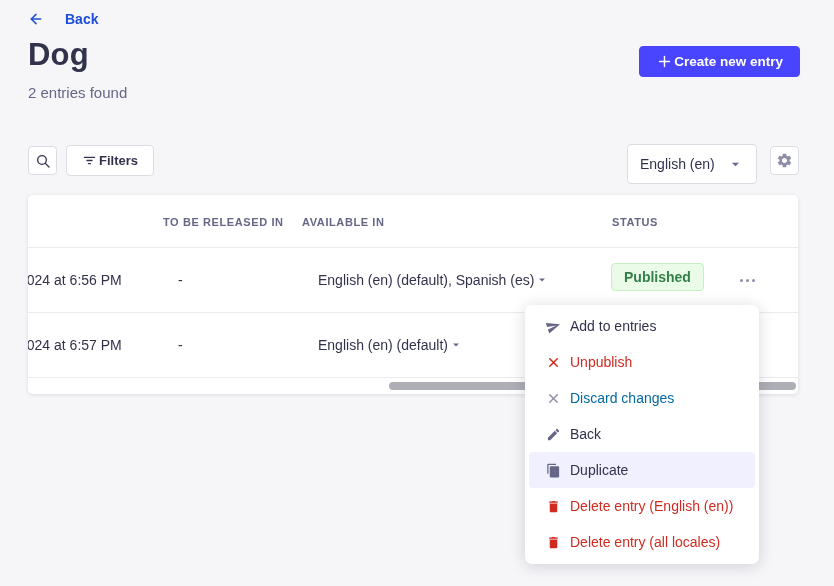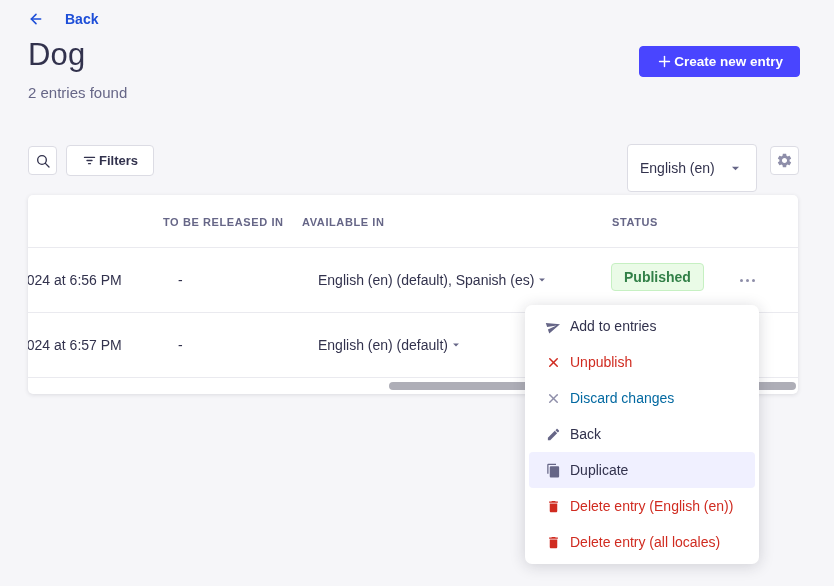--- a/index.html
+++ b/index.html
@@ -14,21 +14,21 @@
 
   
   .back-link {
     position:absolute; left:28px; top:11px;
     display:flex; align-items:center; gap:21px;
     color:#1d4ed8; font-size:14px; font-weight:600;
     text-decoration:none; cursor:pointer;
   }
   .page-title {
     position:absolute; left:28px; top:37px;
-    font-size:31px; font-weight:400; color:#32324d; letter-spacing:0.2px;
+    font-size:31px; font-weight:700; color:#32324d; letter-spacing:0.2px;
   }
   .page-subtitle {
     position:absolute; left:28px; top:84px;
     font-size:15px; color:#666687;
   }
   .create-btn {
     position:absolute; right:34px; top:46px;
     height:31px; padding:0 16px;
     display:flex; align-items:center; gap:1px;
     background:#4945ff; color:#ffffff;
@@ -45,21 +45,21 @@
   }
   .search-btn { left:28px; top:146px; }
   .settings-btn { left:770px; top:146px; color:#8e8ea9; }
   .filters-btn {
     position:absolute; left:66px; top:145px; height:31px; padding:0 15px;
     display:flex; align-items:center; gap:2px;
     background:#ffffff; border:1px solid #dcdce4; border-radius:4px;
     font-size:13px; font-weight:600; color:#32324d; cursor:pointer;
   }
   .locale-select {
-    position:absolute; left:627px; top:144px; width:130px; height:48px;
+    position:absolute; left:627px; top:144px; width:130px; height:40px;
     padding:1px 12px;
     display:flex; align-items:center; justify-content:space-between;
     background:#ffffff; border:1px solid #dcdce4; border-radius:4px;
     font-size:14px; color:#32324d; cursor:pointer;
   }
   .caret { color:#666687; display:flex; }
 
   
   .table-card {
     position:absolute; left:28px; top:195px; width:770px; height:199px;

